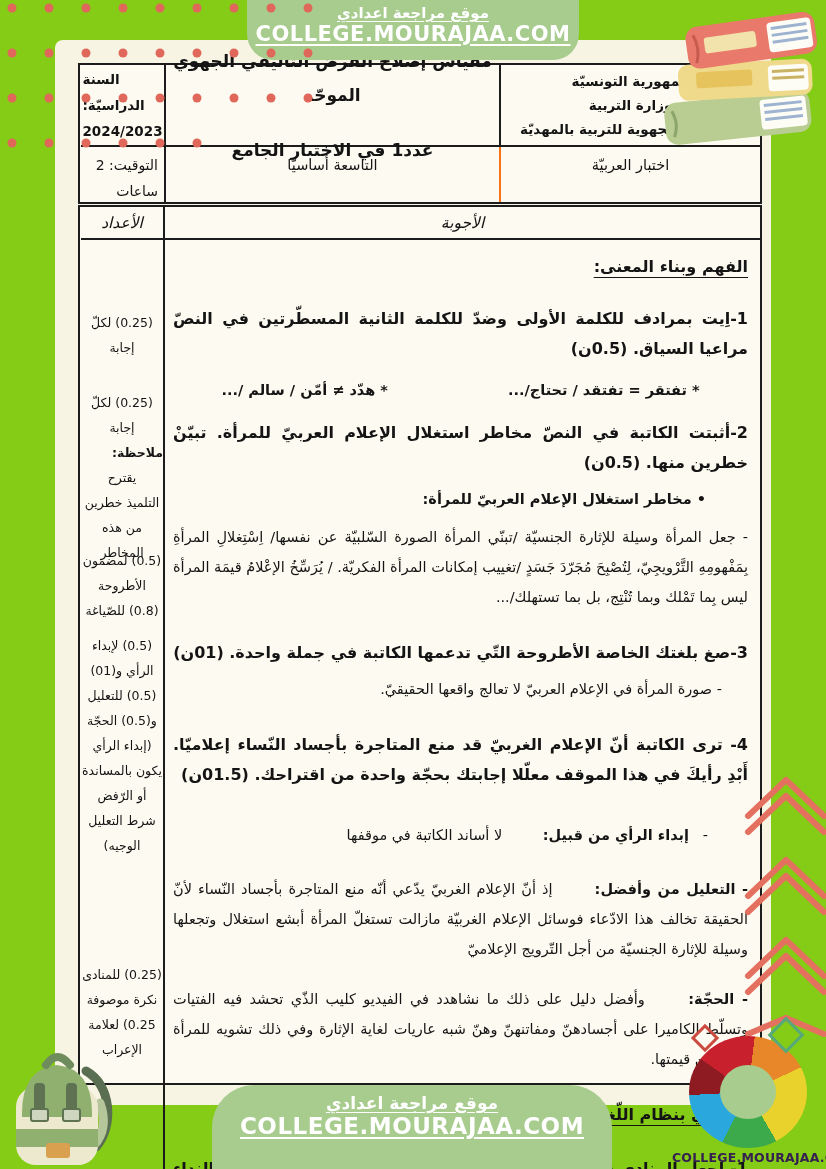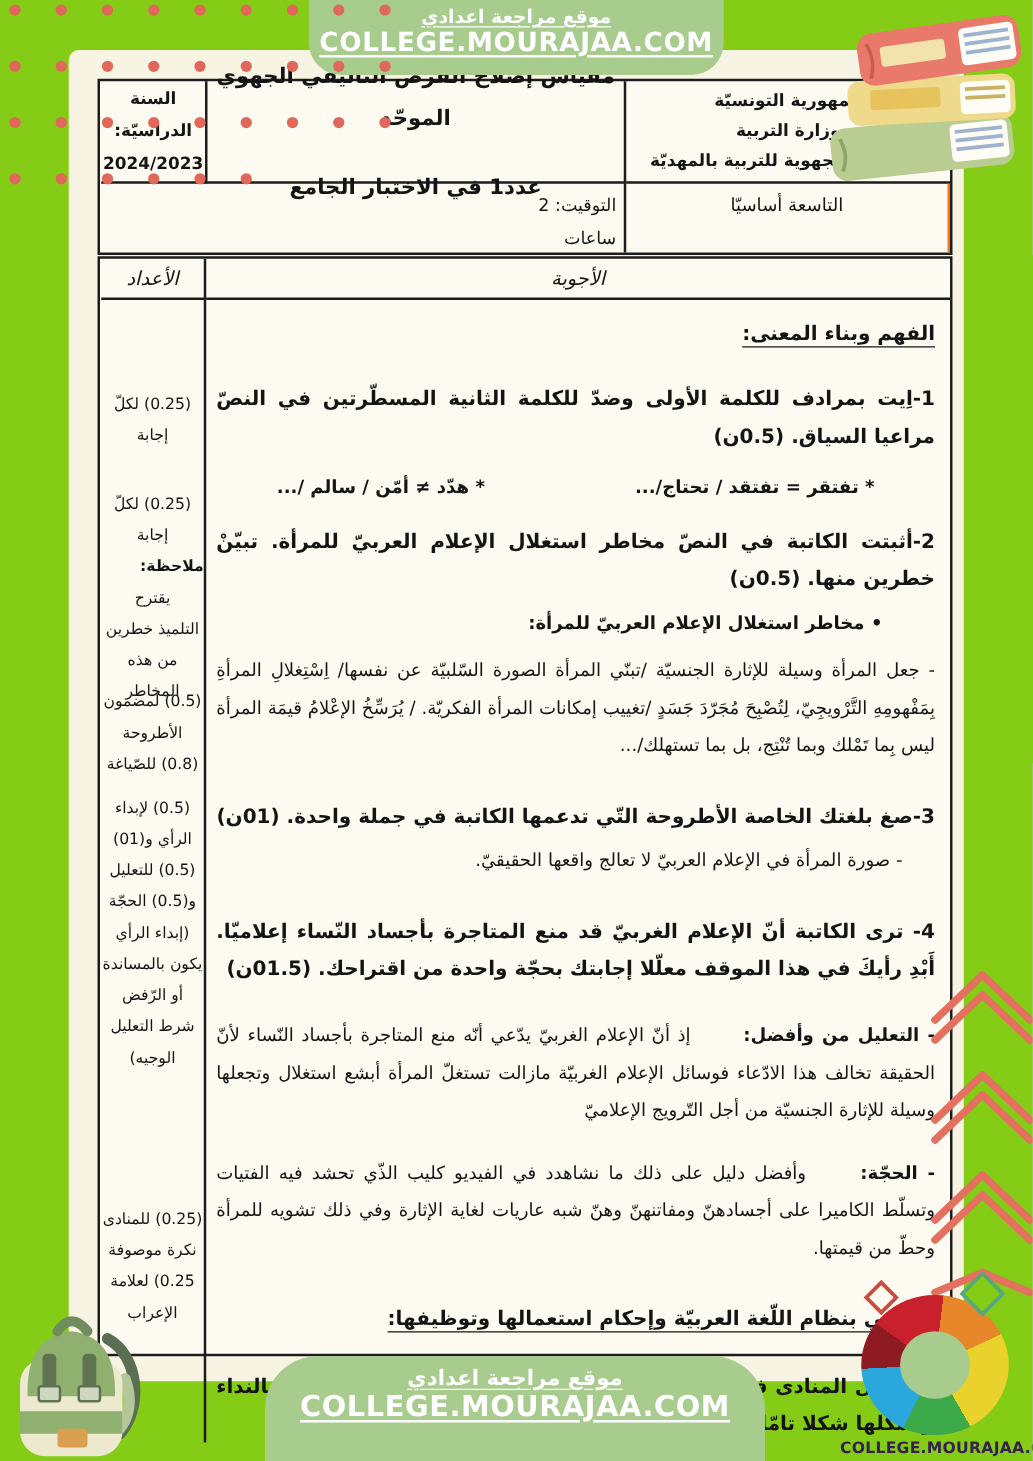--- a/index.html
+++ b/index.html
@@ -40,21 +40,21 @@
   .d2{ width:26px; height:26px; right:8px; top:-14px; border-color:#57a87b; }
 
   
   .doc{ position:absolute; left:55px; top:40px; width:716px; height:1065px; direction:rtl; }
   .htable{ position:absolute; right:9px; top:23px; width:684px; background:#fdfbf1;
            border:2.5px solid #1c1c1c; display:grid;
            grid-template-columns:259px 335px 85px; grid-template-rows:82px 55px; z-index:2;}
   .hcell{ padding:5px 6px; display:flex; flex-direction:column; align-items:center; justify-content:center; }
   .c-ministry{ border-bottom:2px solid #1c1c1c; font-weight:bold; font-size:13.5px; line-height:24px; text-align:center;}
   .c-title{ border-bottom:2px solid #1c1c1c; border-right:2px solid #1c1c1c; font-weight:bold; font-size:17px; line-height:34px; text-align:center;gap:21px;}
-  .c-year{ border-bottom:2px solid #1c1c1c; border-right:2px solid #1c1c1c; font-weight:bold; font-size:13.5px; line-height:26px; text-align:center;}
+  .c-year{ border-bottom:2px solid #1c1c1c; border-right:2px solid #1c1c1c; font-weight:bold; font-size:13.5px; line-height:26px; text-align:left;}
   .c-subject{ font-size:14.5px; align-items:center; justify-content:flex-start; padding-top:10px;}
   .c-level{ border-right:2px solid #f97316; font-size:14.5px; justify-content:flex-start; padding-top:10px;}
   .c-duration{ border-right:2px solid #1c1c1c; font-size:14px; align-items:flex-start; justify-content:flex-start; text-align:right; line-height:26px;}
 
   
   .atable{ position:absolute; right:9px; top:165px; width:684px; height:880px; background:#fdfbf1;
            border:2.5px solid #1c1c1c; display:grid; grid-template-columns:595px 84px; grid-template-rows:33px 1fr; z-index:2;}
   .ath{ border-bottom:2px solid #1c1c1c; display:flex; align-items:center; justify-content:center;
         font-size:15.5px; font-style:italic; }
   .ath-marks{ border-right:2px solid #1c1c1c; }
@@ -155,20 +155,21 @@
       <div class="hcell c-ministry pre">جمهورية التونسيّة
 وزارة التربية
 المندوبية الجهوية للتربية بالمهديّة</div>
       <div class="hcell c-title">
         <span>مقياس إصلاح الفرض التأليفي الجهوي الموحّد</span>
         <span>عدد1 في الاختبار الجامع</span>
       </div>
       <div class="hcell c-year pre">السنة
 الدراسيّة:
 2024/2023</div>
+      <div class="hcell c-subject">اختبار العربيّة</div>
       <div class="hcell c-level">التاسعة أساسيّا</div>
       <div class="hcell c-duration pre">التوقيت: 2
 ساعات</div>
     </div>
 
     <div class="atable">
       <div class="ath">الأجوبة</div>
       <div class="ath ath-marks">الأعداد</div>
 
       <div class="abody">
@@ -177,20 +178,24 @@
         <div class="q1row">
           <span>* تفتقر = تفتقد / تحتاج/...</span>
           <span>* هدّد ≠ أمّن / سالم /...</span>
         </div>
         <div class="q mt20">2-أثبتت الكاتبة في النصّ مخاطر استغلال الإعلام العربيّ للمرأة. تبيّنْ خطرين منها. (0.5ن)</div>
         <div class="ans bullet mt6">•  مخاطر استغلال الإعلام العربيّ للمرأة:</div>
         <div class="ans jus mt8">- جعل المرأة وسيلة للإثارة الجنسيّة /تبنّي المرأة الصورة السّلبيّة عن نفسها/ اِسْتِغلالِ المرأةِ بِمَفْهومِهِ التَّرْويجِيّ، لِتُصْبِحَ مُجَرّدَ جَسَدٍ /تغييب إمكانات المرأة الفكريّة. / يُرَسِّخُ الإعْلامُ قيمَة المرأة ليس بِما تَمْلك وبما تُنْتِج، بل بما تستهلك/...</div>
         <div class="q mt26">3-صغ بلغتك الخاصة الأطروحة التّي تدعمها الكاتبة في جملة واحدة. (01ن)</div>
         <div class="ans mt6 ind26">-    صورة المرأة في الإعلام العربيّ لا تعالج واقعها الحقيقيّ.</div>
         <div class="q mt26">4- ترى الكاتبة أنّ الإعلام الغربيّ قد منع المتاجرة بأجساد النّساء إعلاميّا. أَبْدِ رأيكَ في هذا الموقف معلّلا إجابتك بحجّة واحدة من اقتراحك. (01.5ن)</div>
+        <div class="ans mt30 ind40">
+          <span>-</span>&nbsp;&nbsp;
+          <span class="b">إبداء الرأي من قبيل:</span><span> لا أساند الكاتبة في موقفها</span>
+        </div>
         <div class="ans jus mt24">
           <span class="b">-   التعليل من وأفضل:</span><span> إذ أنّ الإعلام الغربيّ يدّعي أنّه منع المتاجرة بأجساد النّساء لأنّ الحقيقة تخالف هذا الادّعاء فوسائل الإعلام الغربيّة مازالت تستغلّ المرأة أبشع استغلال وتجعلها وسيلة للإثارة الجنسيّة من أجل التّرويج الإعلاميّ</span>
         </div>
         <div class="ans jus mt20">
           <span class="b">-   الحجّة:</span><span> وأفضل دليل على ذلك ما نشاهدد في الفيديو كليب الذّي تحشد فيه الفتيات وتسلّط الكاميرا على أجسادهنّ ومفاتنهنّ وهنّ شبه عاريات لغاية الإثارة وفي ذلك تشويه للمرأة وحطّ من قيمتها.</span>
         </div>
         <div class="hsec mt26">*الوعي بنظام اللّغة العربيّة وإحكام استعمالها وتوظيفها:</div>
         <div class="q mt24">1- اجعل المنادى في جملة النّداء التالية نكرة موصوفة غير مقصودة بالنداء واشكلها شكلا تامّا.</div>
 
       </div>

